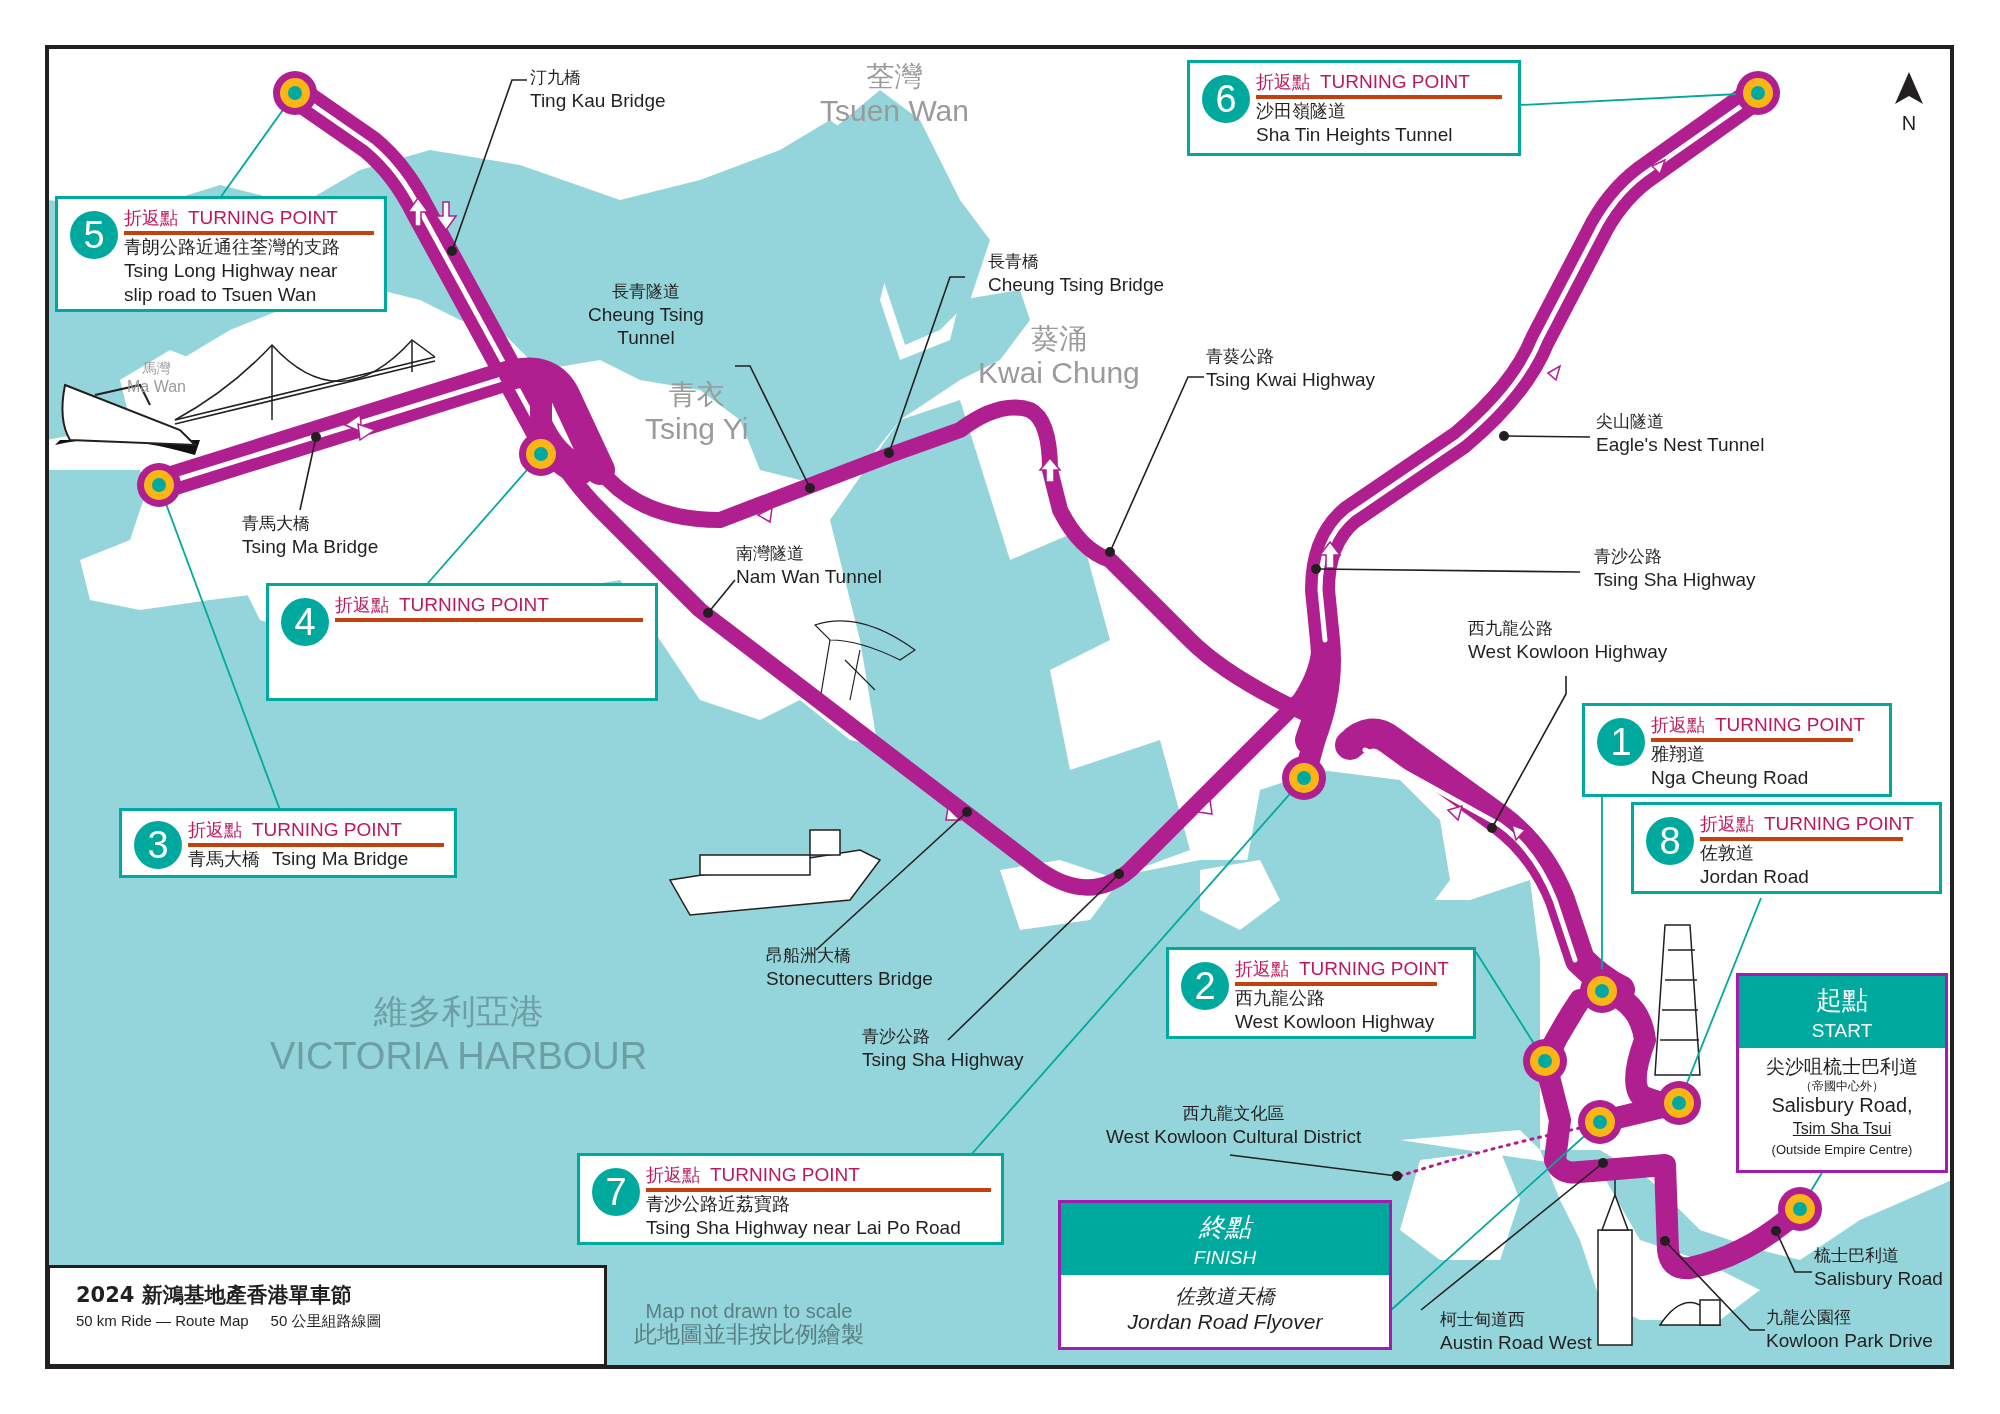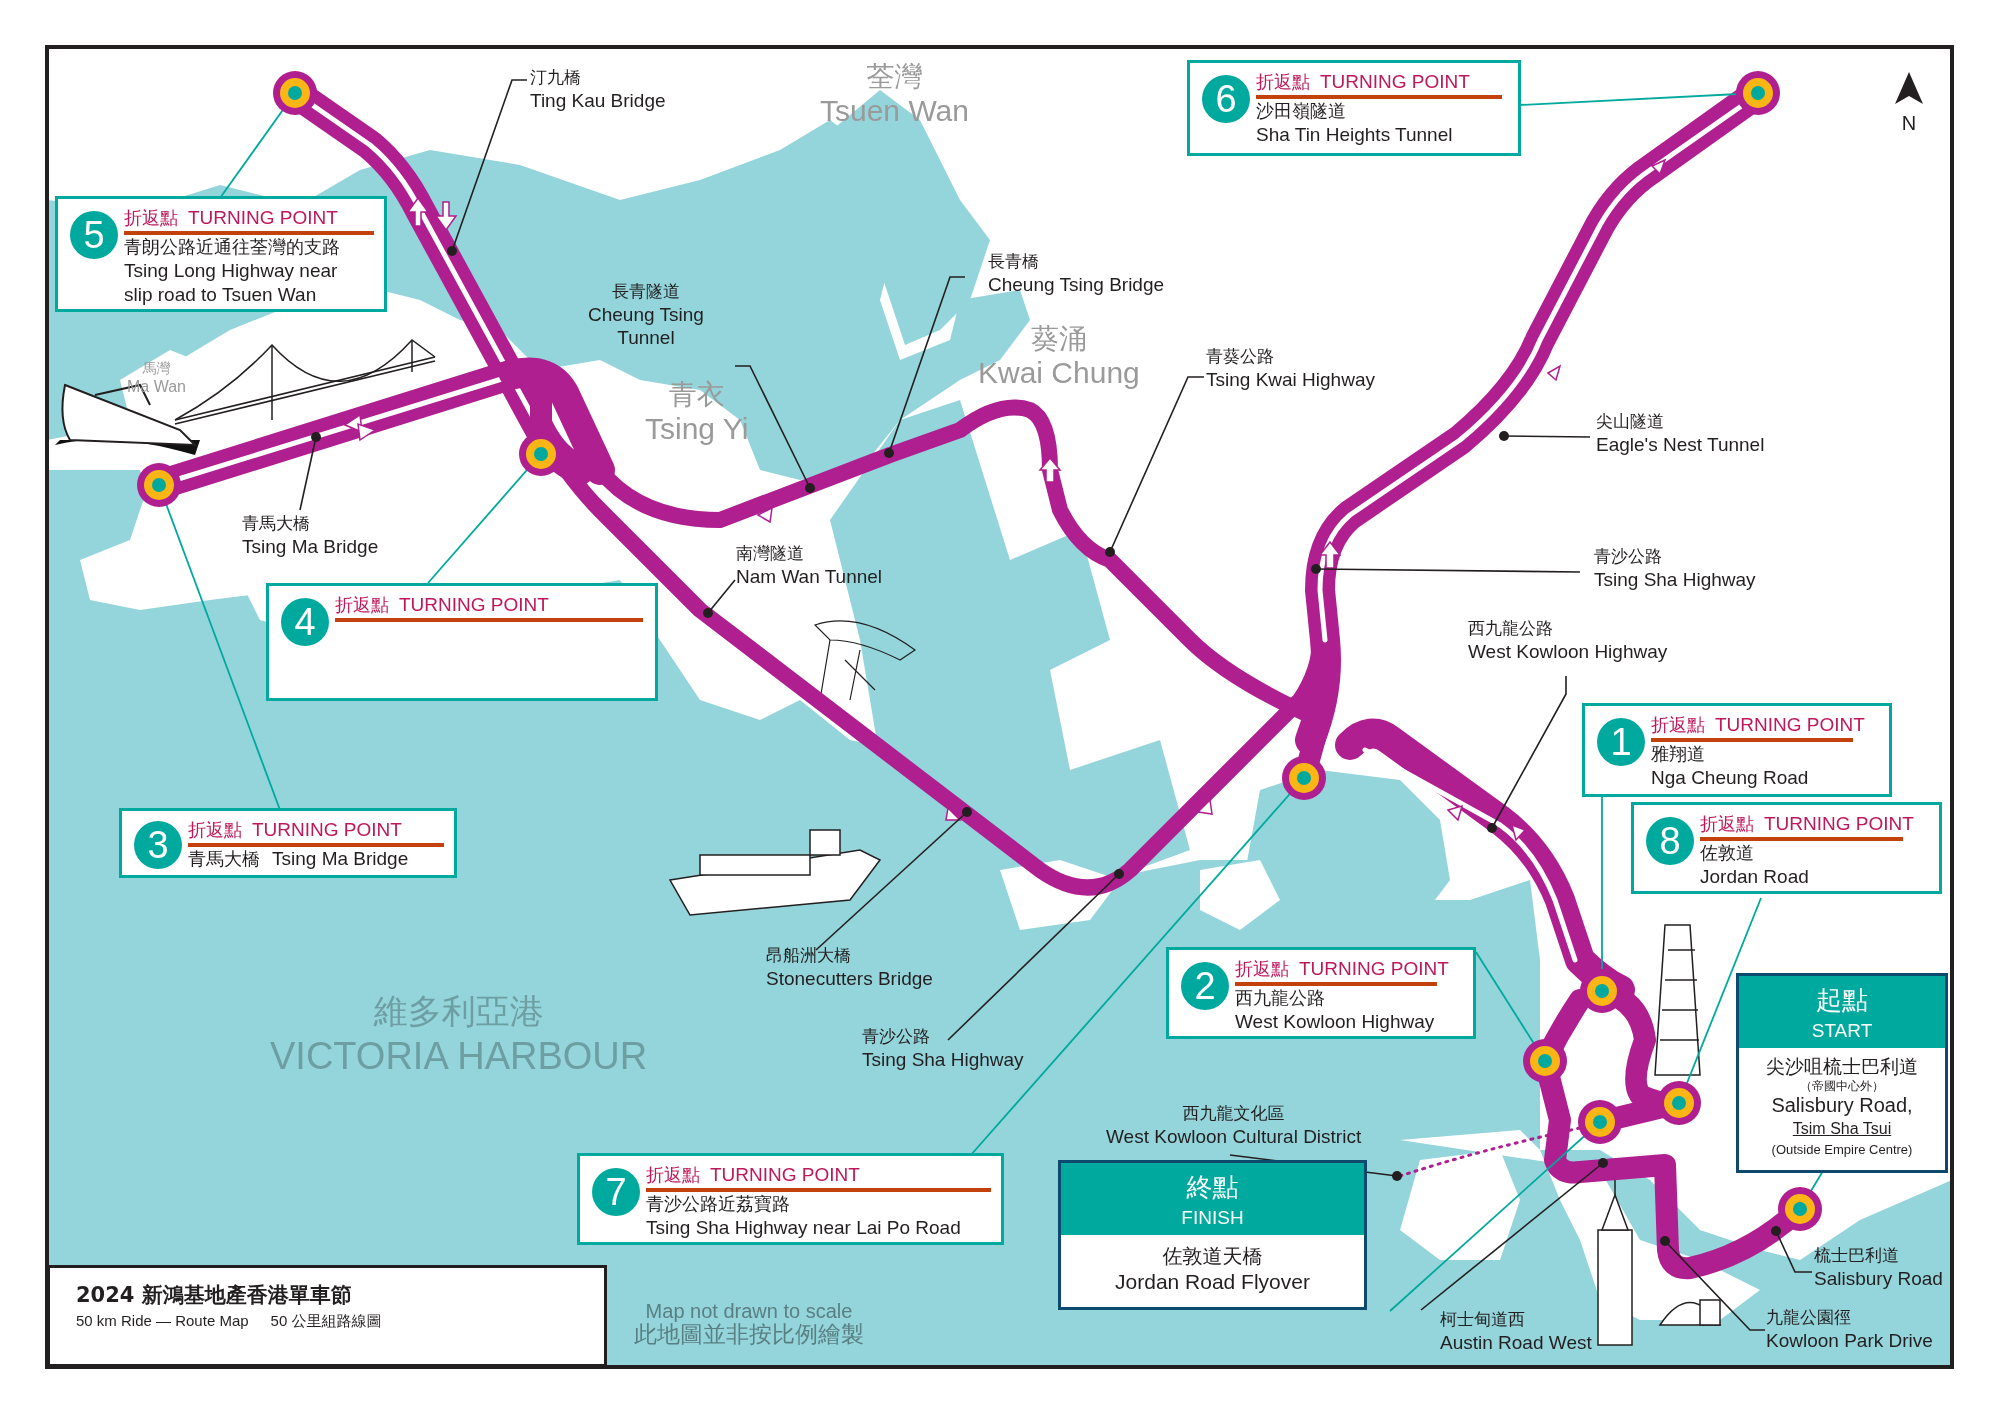--- a/index.html
+++ b/index.html
@@ -13,21 +13,21 @@
   .area.harbour{color:#6d9ea2;font-size:38px;line-height:44px;}
   .area.harbour .zh{font-size:34px;}
   .area.small{font-size:16px;line-height:18px;color:#9a9a9a;}
   .area.small .zh{font-size:14px;}
   .tp{position:absolute;background:#fff;border:3px solid #00a99d;box-sizing:border-box;}
   .tp .num{position:absolute;left:12px;top:12px;width:48px;height:48px;border-radius:50%;background:#00a99d;color:#fff;font-size:38px;line-height:48px;text-align:center;}
   .tp .head{position:absolute;left:66px;top:6px;right:36px;height:26px;border-bottom:4px solid #c2410c;color:#be185d;font-size:19px;line-height:26px;white-space:nowrap;}
   .tp .head .zh{font-family:"DejaVu Sans",sans-serif;font-size:18px;margin-right:10px;}
   .tp .body{position:absolute;left:66px;top:36px;color:#231f20;font-size:19px;line-height:24px;white-space:nowrap;}
   .tp .body .zh{font-family:"DejaVu Sans",sans-serif;font-size:18px;display:block;}
-  .endbox{position:absolute;background:#fff;border:3px solid #0c4a6e;box-sizing:border-box;text-align:center;}
+  .endbox{position:absolute;background:#fff;border:3px solid #a21caf;box-sizing:border-box;text-align:center;}
   .endbox .top{background:#00a99d;color:#fff;}
   .endbox .top .zh{display:block;font-family:"DejaVu Sans",sans-serif;font-size:26px;line-height:36px;padding-top:6px;}
   .endbox .top .en{display:block;font-size:19px;line-height:26px;padding-bottom:4px;}
   .endbox .bot{color:#231f20;}
   .titlebox{position:absolute;left:47px;top:1265px;width:560px;height:102px;background:#fff;border:3px solid #231f20;box-sizing:border-box;padding:14px 26px;}
   .titlebox .t1{font-weight:bold;font-size:17px;line-height:26px;color:#231f20;white-space:nowrap;}
   .titlebox .t2{font-weight:bold;font-size:21px;line-height:26px;color:#231f20;white-space:nowrap;font-family:"DejaVu Sans",sans-serif;}
   .titlebox .t3{font-size:15px;line-height:26px;color:#231f20;white-space:nowrap;}
   .titlebox .t3 span+span{margin-left:22px;}
   .scale-note{position:absolute;left:634px;top:1299px;color:#5a7f82;font-size:20px;line-height:24px;text-align:center;}
@@ -351,21 +351,21 @@
   </div>
   <div class="bot" style="padding-top:6px;">
     <div style="font-family:'DejaVu Sans',sans-serif;font-size:19px;line-height:24px;">尖沙咀梳士巴利道</div>
     <div style="font-family:'DejaVu Sans',sans-serif;font-size:12px;line-height:16px;">（帝國中心外）</div>
     <div style="font-size:20px;line-height:23px;">Salisbury Road,</div>
     <div style="font-size:16px;line-height:23px;text-decoration:underline;">Tsim Sha Tsui</div>
     <div style="font-size:13px;line-height:20px;">(Outside Empire Centre)</div>
   </div>
 </div>
 
-<div class="endbox" style="left:1058px;top:1160px;width:309px;height:150px;">
+<div class="endbox" style="left:1058px;top:1200px;width:334px;height:150px;font-style:italic;">
   <div class="top">
     <span class="zh">終點</span>
     <span class="en">FINISH</span>
   </div>
   <div class="bot" style="padding-top:8px;">
     <div style="font-family:'DejaVu Sans',sans-serif;font-size:20px;line-height:26px;">佐敦道天橋</div>
     <div style="font-size:21px;line-height:26px;">Jordan Road Flyover</div>
   </div>
 </div>
 

